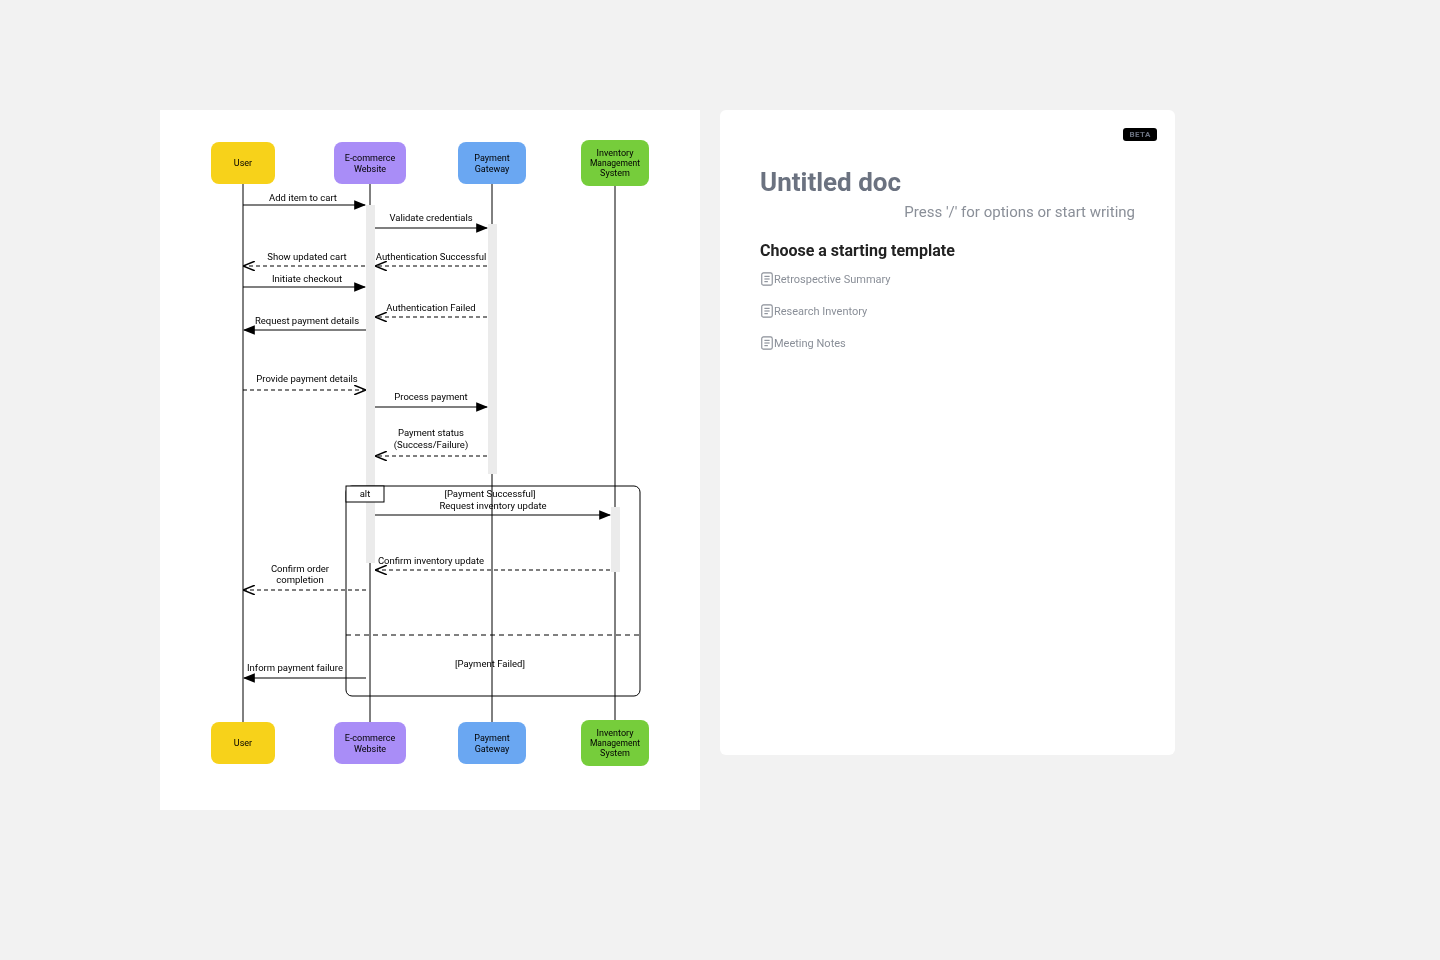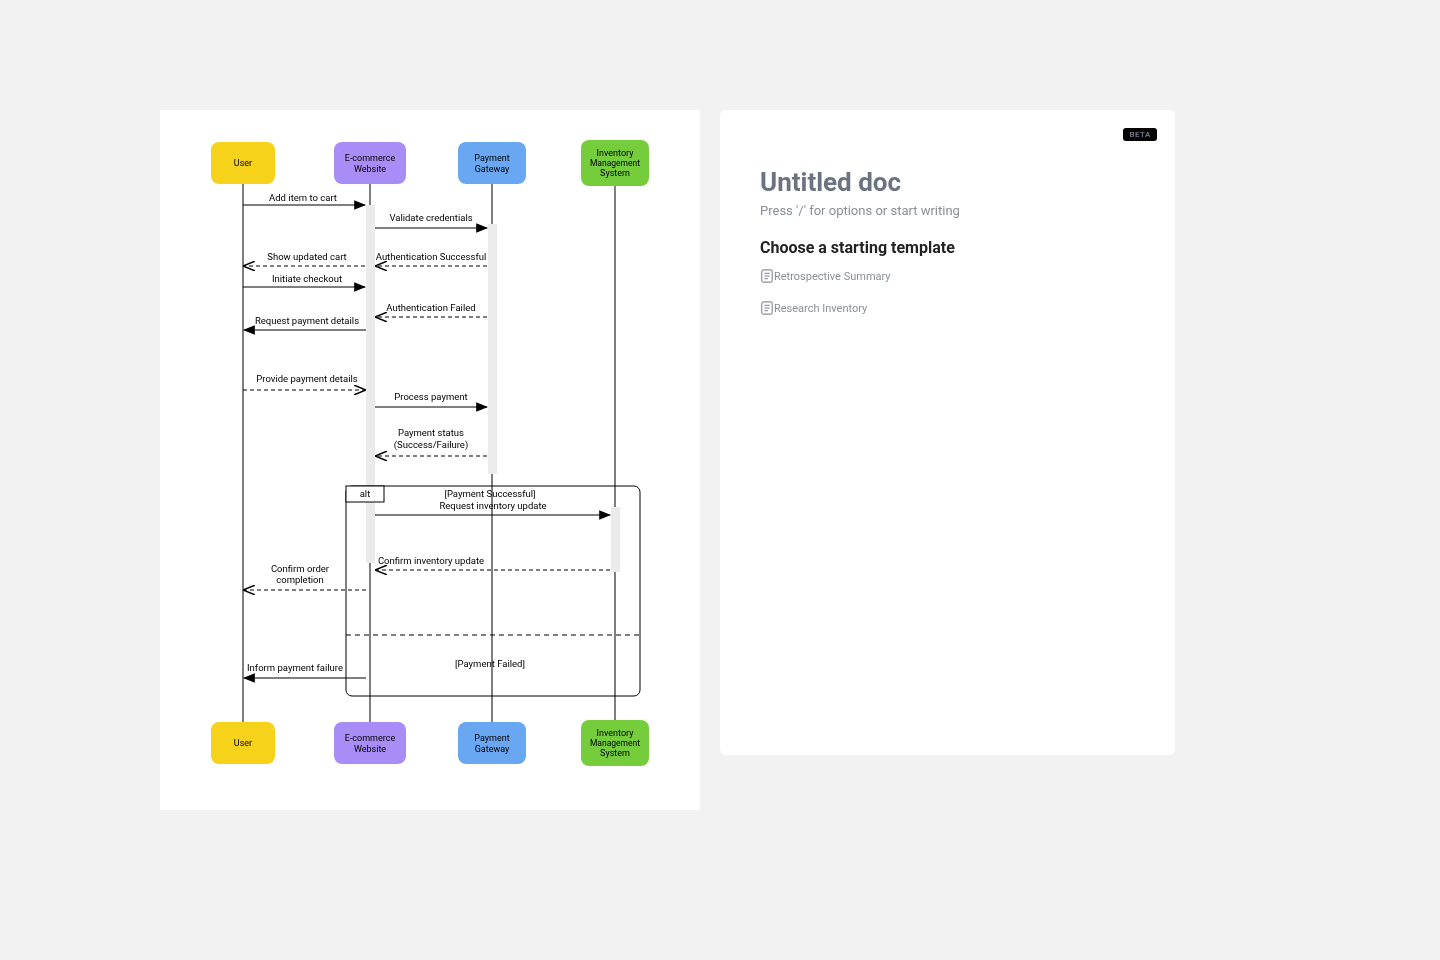--- a/index.html
+++ b/index.html
@@ -37,23 +37,24 @@
     letter-spacing: 0.5px;
     text-align: center;
   }
   .doc-title {
     font-size: 26px;
     font-weight: 700;
     color: #6b7280;
     margin: 12px 0 6px 0;
   }
   .doc-sub {
-    font-size: 13px;
+    font-size: 15px;
     color: #8a8f98;
     margin: 0 0 20px 0;
+    text-align: right;
   }
   .template-header {
     font-size: 16px;
     font-weight: 700;
     color: #222;
     margin: 0 0 10px 0;
   }
   .template-list { display: flex; flex-direction: column; gap: 14px; }
   .template-item {
     display: flex; align-items: center; 
@@ -213,14 +214,23 @@
     </div>
     <div class="template-item">
       <svg class="template-icon" viewBox="0 0 16 16">
           <rect x="2" y="1" width="12" height="14" rx="2" fill="none" stroke="#8a8f98" stroke-width="1.3"></rect>
           <line x1="5" y1="5" x2="11" y2="5" stroke="#8a8f98" stroke-width="1.3"></line>
           <line x1="5" y1="8" x2="11" y2="8" stroke="#8a8f98" stroke-width="1.3"></line>
           <line x1="5" y1="11" x2="9" y2="11" stroke="#8a8f98" stroke-width="1.3"></line>
         </svg>
       <span>Research Inventory</span>
     </div>
+    <div class="template-item">
+      <svg class="template-icon" viewBox="0 0 16 16">
+          <rect x="2" y="1" width="12" height="14" rx="2" fill="none" stroke="#8a8f98" stroke-width="1.3"></rect>
+          <line x1="5" y1="5" x2="11" y2="5" stroke="#8a8f98" stroke-width="1.3"></line>
+          <line x1="5" y1="8" x2="11" y2="8" stroke="#8a8f98" stroke-width="1.3"></line>
+          <line x1="5" y1="11" x2="9" y2="11" stroke="#8a8f98" stroke-width="1.3"></line>
+        </svg>
+      <span>Meeting Notes</span>
+    </div>
   </div>
 </div>
 
 </body></html>

